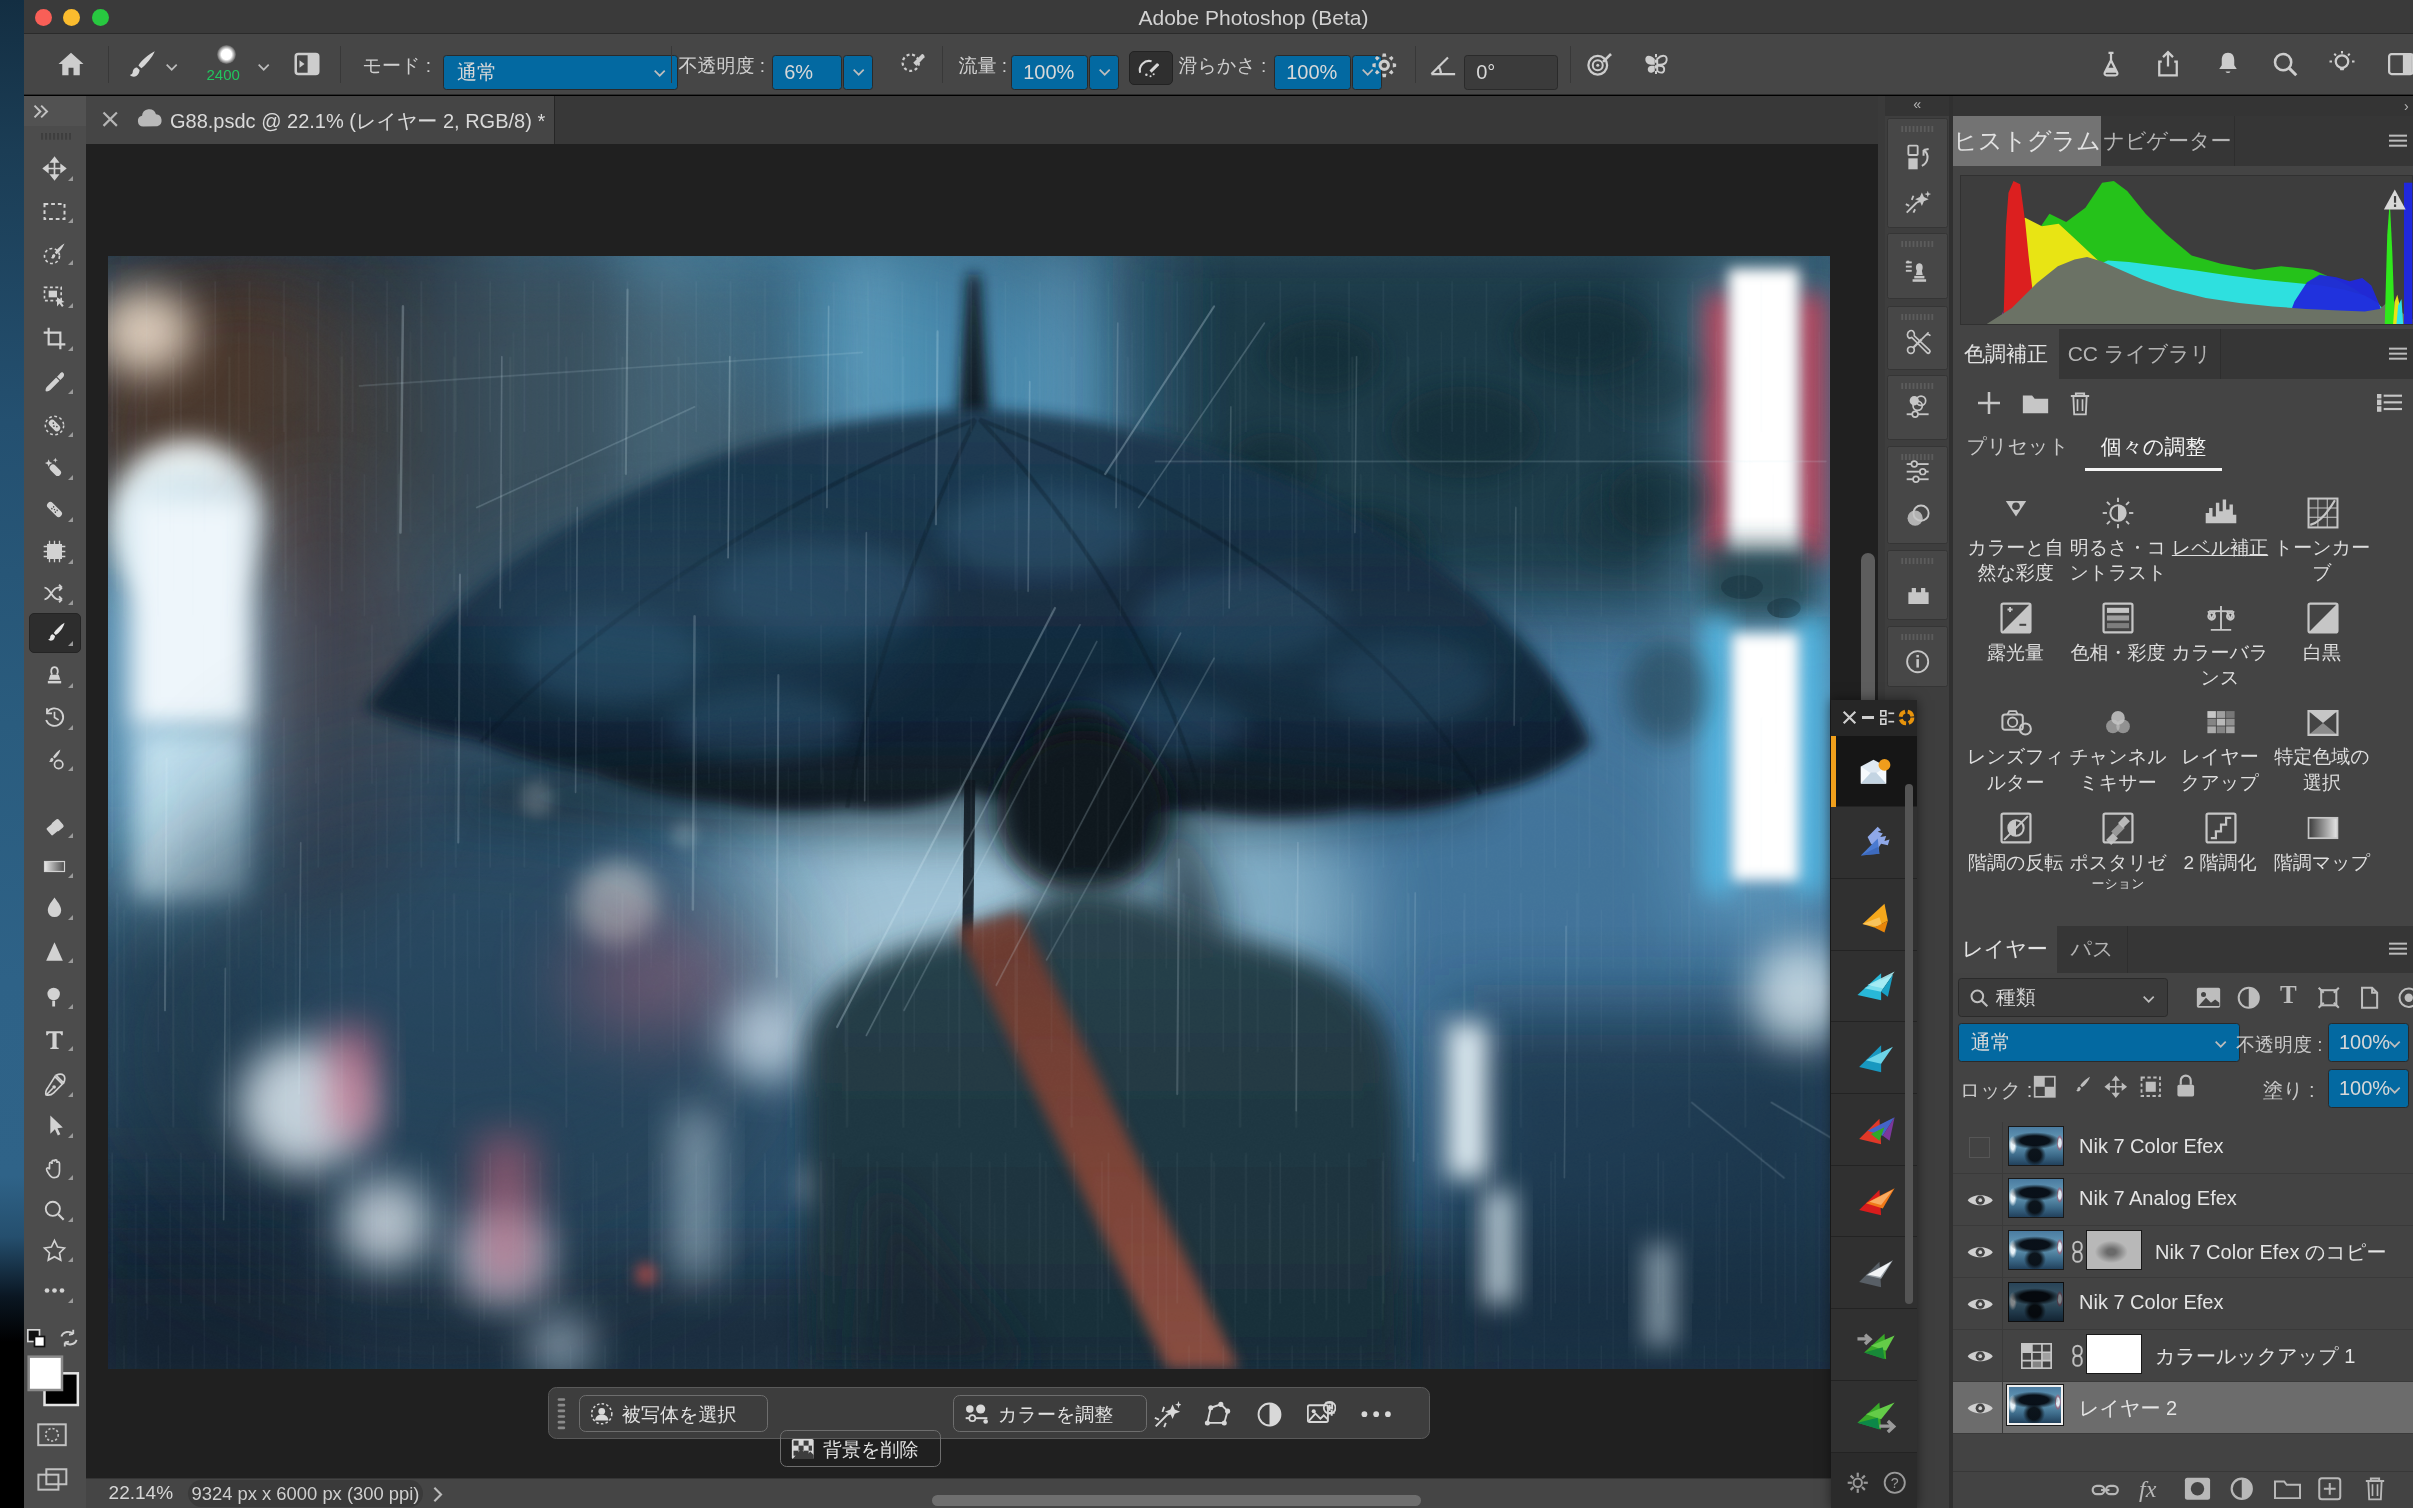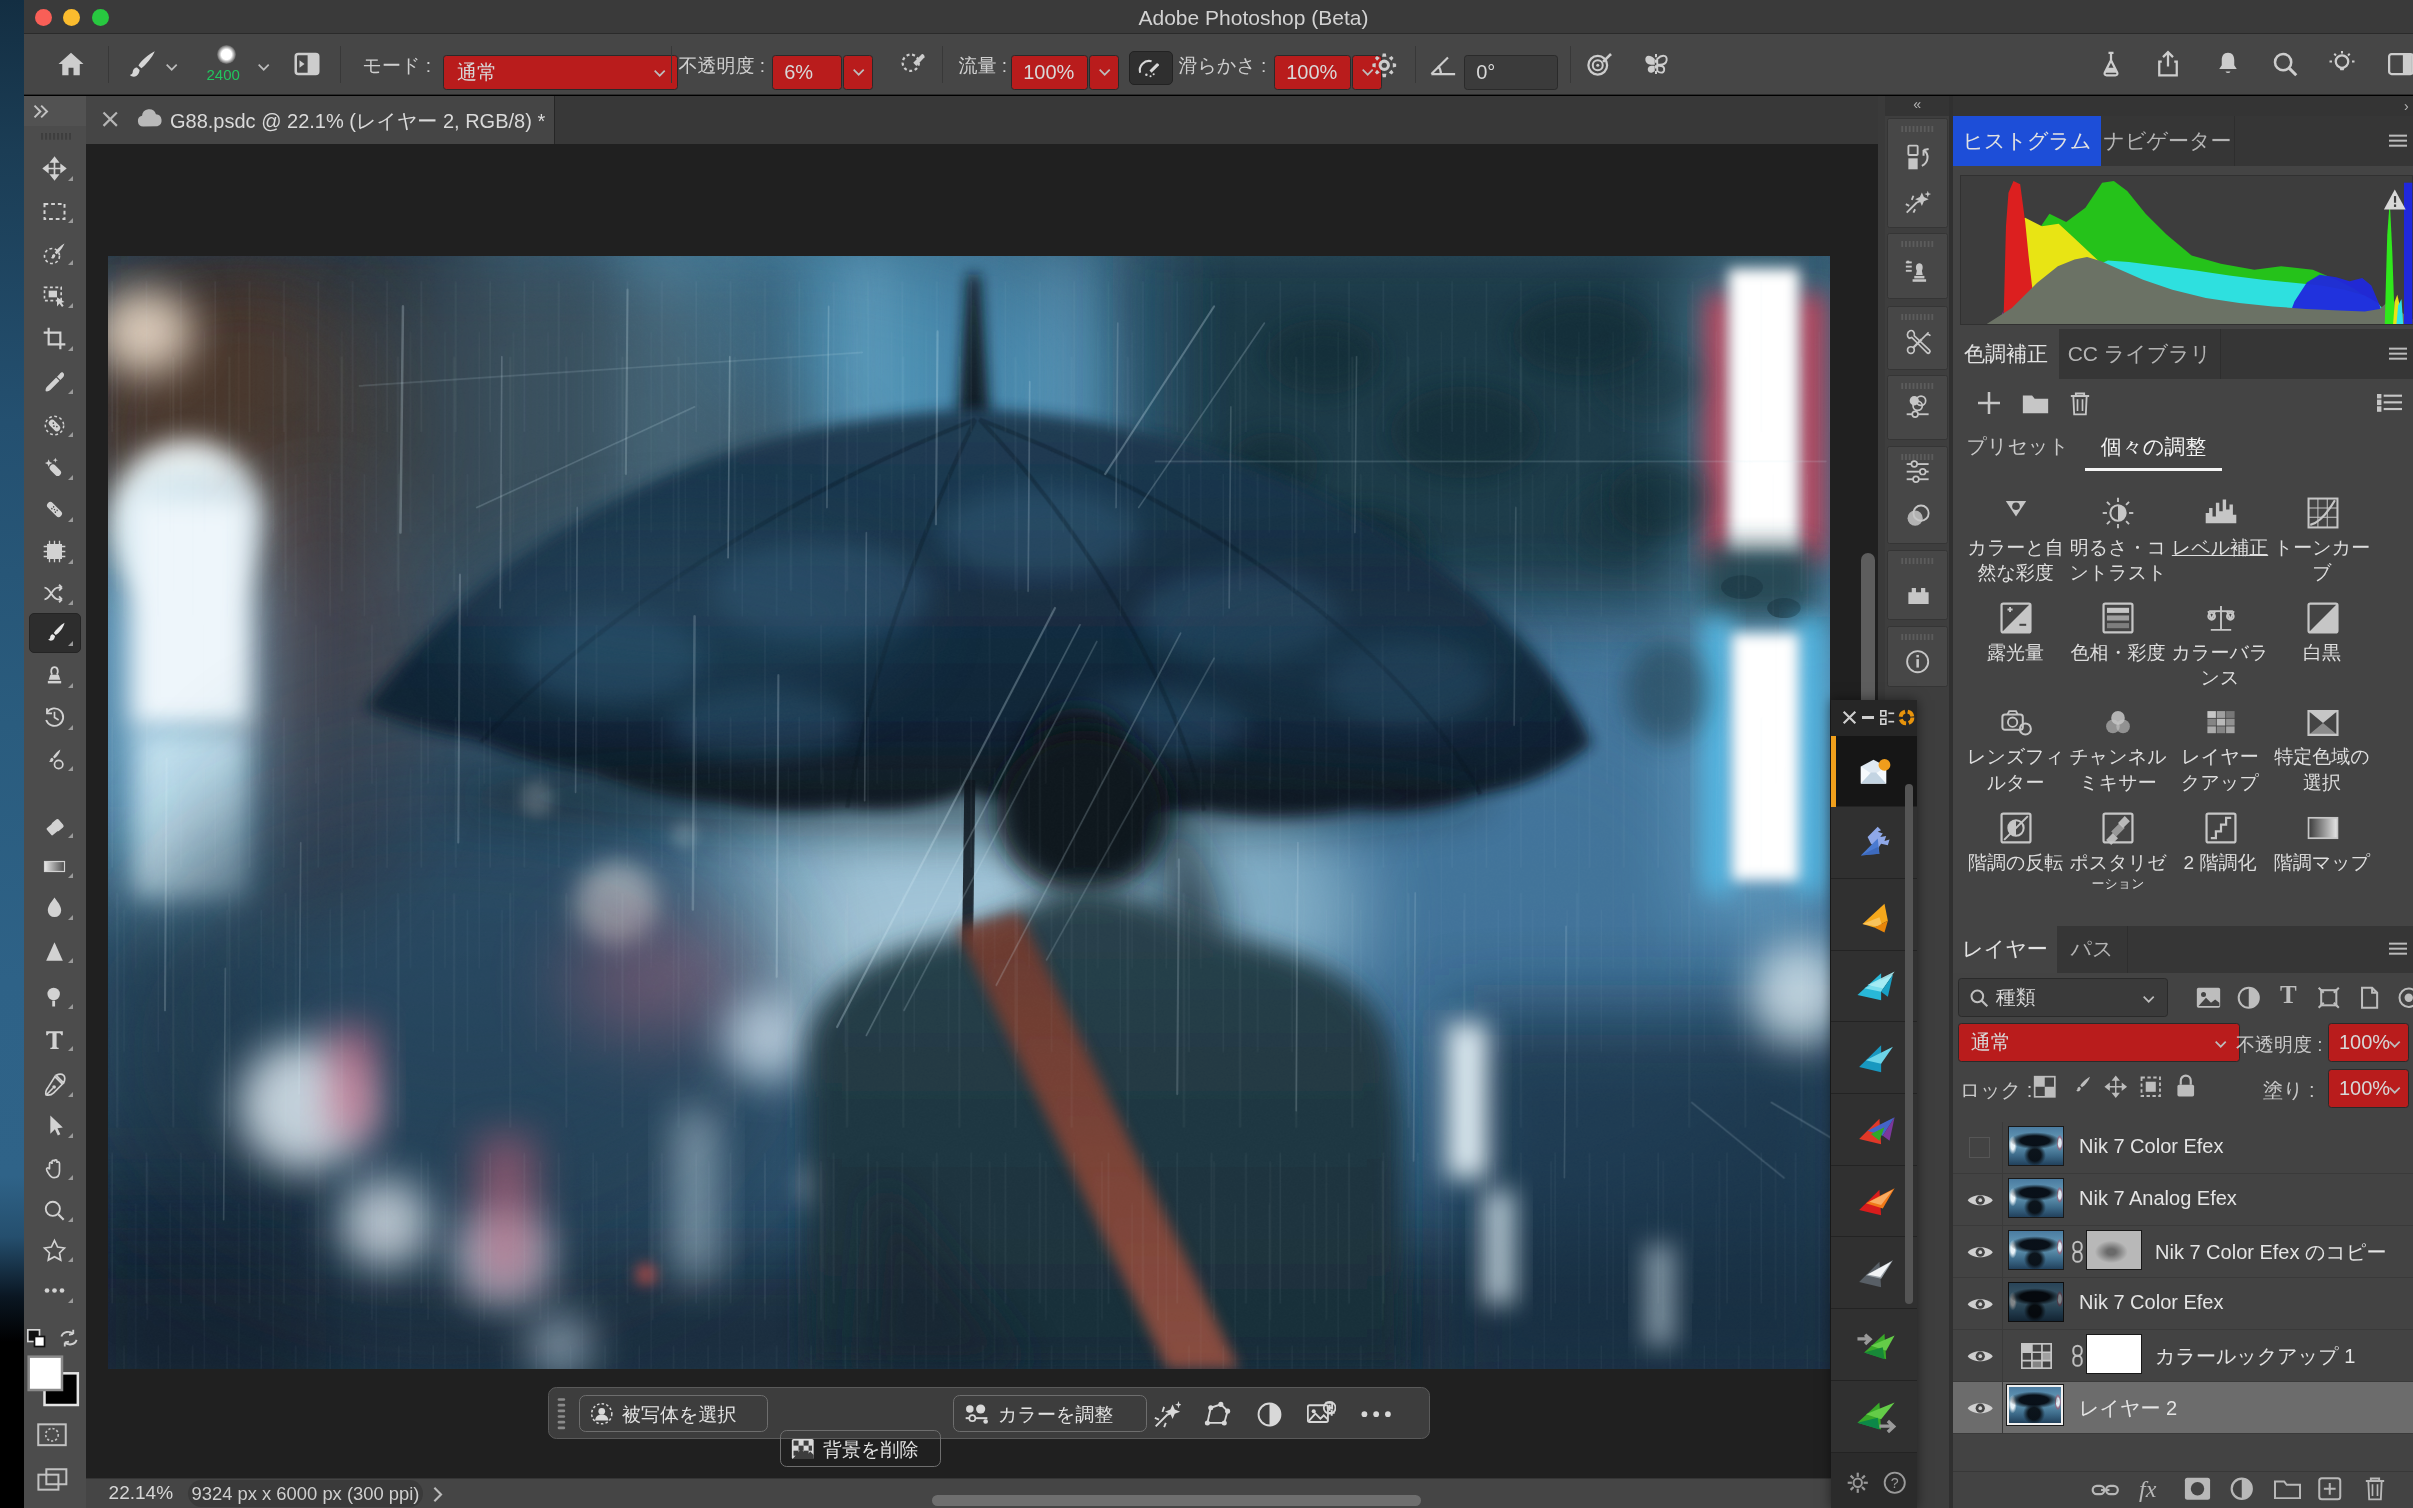--- a/index.html
+++ b/index.html
@@ -1,20 +1,20 @@
 <!DOCTYPE html>
 <html style="font-size:13.4px"><head>
 <meta charset="utf-8">
 <style>
   * { margin:0; padding:0; box-sizing:border-box; }
   html,body { width:2413px; height:1508px; overflow:hidden; background:#000; font-family:"Liberation Sans", sans-serif; }
   #stage { position:absolute; left:0; top:0; width:2413px; height:1508px; overflow:hidden; }
   .abs { position:absolute; }
   .txt { color:#d6d6d6; font-size:20px; white-space:nowrap; }
-  .combo { position:absolute; background:#b91c1c; border:0.8px solid #2a2a2a; border-radius:3.4px; color:#d8d8d8; font-size:20px; display:flex; align-items:center; }
+  .combo { position:absolute; background:#0369a1; border:0.8px solid #2a2a2a; border-radius:3.4px; color:#d8d8d8; font-size:20px; display:flex; align-items:center; }
   svg { display:block; }
 </style>
 </head>
 <body>
 <div id="stage">
 
   <div class="abs" style="left:0;top:0;width:23.5px;height:1508px;background:linear-gradient(180deg,#132e42 0%,#1b3d55 10%,#245070 28%,#2a5c7e 48%,#2e6287 65%,#2f6388 78%,#254f6e 82%,#0a1622 86%,#000 89%);"></div>
 
   <div class="abs" style="left:23.5px;top:0;width:2390px;height:34px;background:#3a3a3a;border-bottom:0.8px solid #2a2a2a;">
     <div class="abs" style="left:11px;top:9.2px;width:17px;height:17px;border-radius:50%;background:#f95f57;"></div>
@@ -882,21 +882,21 @@
     </div>
 
   <div class="abs" style="left:1949px;top:96px;width:4.2px;height:1413px;background:#303030;"></div>
   <div id="rightpanel" class="abs" style="left:1953px;top:96px;width:460px;height:1413px;background:#444444;overflow:hidden;">
 
     <div class="abs" style="left:0;top:0;width:460px;height:20px;background:#343434;">
       <div class="abs" style="right:3.4px;top:1.7px;color:#b5b5b5;font-size:14.2px;letter-spacing:0.8px;">›</div>
     </div>
 
     <div class="abs" style="left:0;top:20px;width:460px;height:50px;background:#363636;">
-      <div class="abs" style="left:0;top:0;width:148px;height:50px;background:#1d4ed8;color:#e2e2e2;font-size:21px;text-align:center;line-height:49px;">ヒストグラム</div>
+      <div class="abs" style="left:0;top:0;width:148px;height:50px;background:#737373;color:#e2e2e2;font-size:24px;text-align:center;line-height:49px;">ヒストグラム</div>
       <div class="abs" style="left:148px;top:0;width:134px;height:50px;color:#b4b4b4;font-size:21px;text-align:center;line-height:49px;border-right:0.8px solid #2e2e2e;">ナビゲーター</div>
       <svg class="abs" style="left:436px;top:17px;" width="18.4" height="17" viewBox="0 0 22 20">
           <g stroke="#bbb" stroke-width="2.4">
             <line x1="0" y1="3" x2="22" y2="3"></line>
             <line x1="0" y1="9" x2="22" y2="9"></line>
             <line x1="0" y1="15" x2="22" y2="15"></line>
           </g>
         </svg>
     </div>
     <div class="abs" style="left:6.7px;top:79px;width:453px;height:150px;background:#3d3d3d;border:0.8px solid #313131;">

